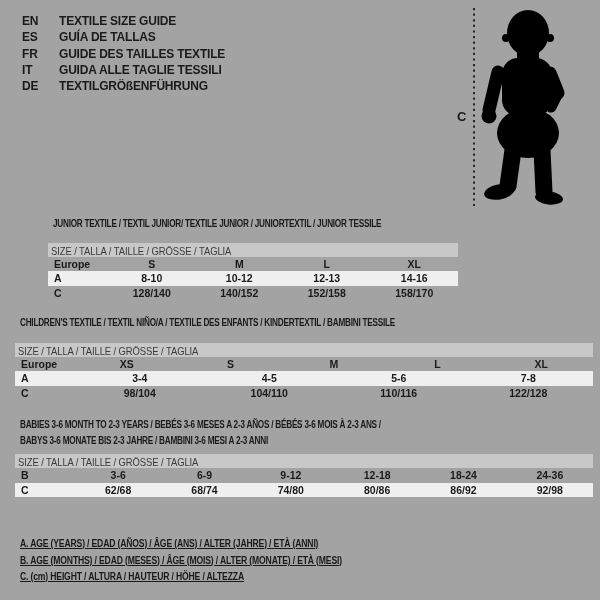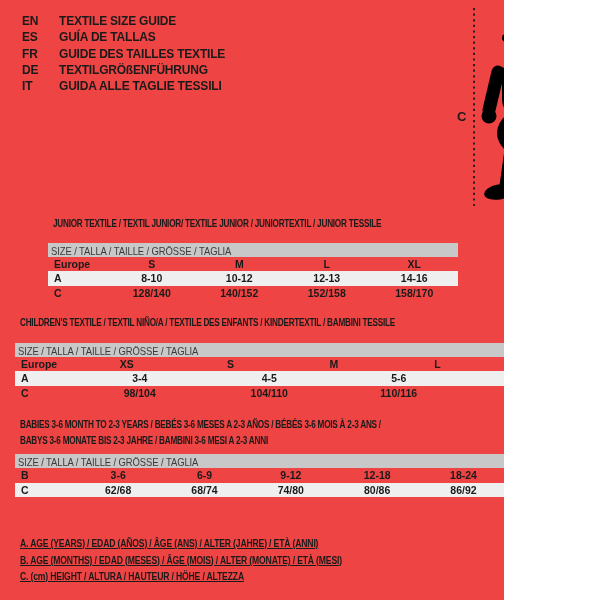--- a/index.html
+++ b/index.html
@@ -2,21 +2,21 @@
 <html style="--ink: #1a1a1a; --table-header-bg: #c8c8c8; --row-stripe-bg: #efefef; --silhouette: #000000;"><head>
 <meta charset="utf-8">
 <style>
   * { margin:0; padding:0; box-sizing:border-box; }
   html,body { width:600px; height:600px; }
   body {
     background:#fff;
     font-family:"Liberation Sans", sans-serif;
     color:var(--ink, #1a1a1a);
   }
-  .canvas { position:relative; width:504px; height:600px; background:#ef4444; overflow:hidden; }
+  .canvas { position:relative; width:600px; height:600px; background:#a3a3a3; overflow:hidden; }
 
   
   .lang-block { position:absolute; top:13px; left:22px; }
   .lang-row { display:flex; height:16.3px; align-items:center; }
   .lang-code, .lang-title {
     font-weight:bold; font-size:12px; letter-spacing:-0.2px; white-space:nowrap;
   }
   .lang-code { width:37px; }
 
   
@@ -67,26 +67,26 @@
     </div>
     <div class="lang-row">
       <span class="lang-code">ES</span>
       <span class="lang-title">GUÍA DE TALLAS</span>
     </div>
     <div class="lang-row">
       <span class="lang-code">FR</span>
       <span class="lang-title">GUIDE DES TAILLES TEXTILE</span>
     </div>
     <div class="lang-row">
+      <span class="lang-code">IT</span>
+      <span class="lang-title">GUIDA ALLE TAGLIE TESSILI</span>
+    </div>
+    <div class="lang-row">
       <span class="lang-code">DE</span>
       <span class="lang-title">TEXTILGRÖßENFÜHRUNG</span>
-    </div>
-    <div class="lang-row">
-      <span class="lang-code">IT</span>
-      <span class="lang-title">GUIDA ALLE TAGLIE TESSILI</span>
     </div>
   </div>
 
   <svg class="figure-wrap" viewBox="0 0 160 215" width="160" height="215">
     <line x1="34" y1="8" x2="34" y2="206" stroke="#1a1a1a" stroke-width="1.8" stroke-dasharray="2.2 3.4"></line>
     <text x="17" y="121" font-size="13" font-weight="bold" fill="#1a1a1a" font-family="Liberation Sans, sans-serif">C</text>
     <g fill="#000000">
       <ellipse cx="88" cy="33" rx="21" ry="23"></ellipse>
       <circle cx="66" cy="38" r="4"></circle>
       <circle cx="110" cy="38" r="4"></circle>

